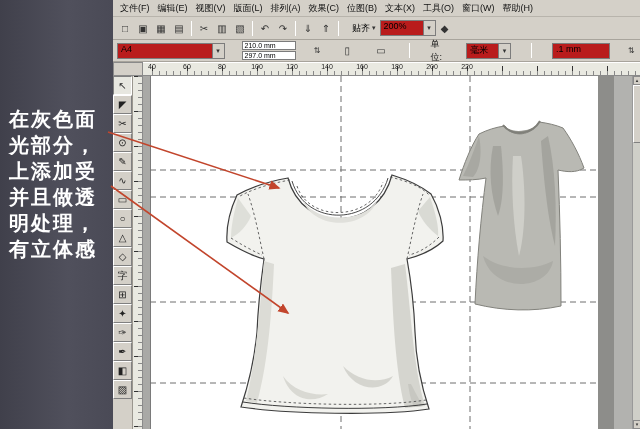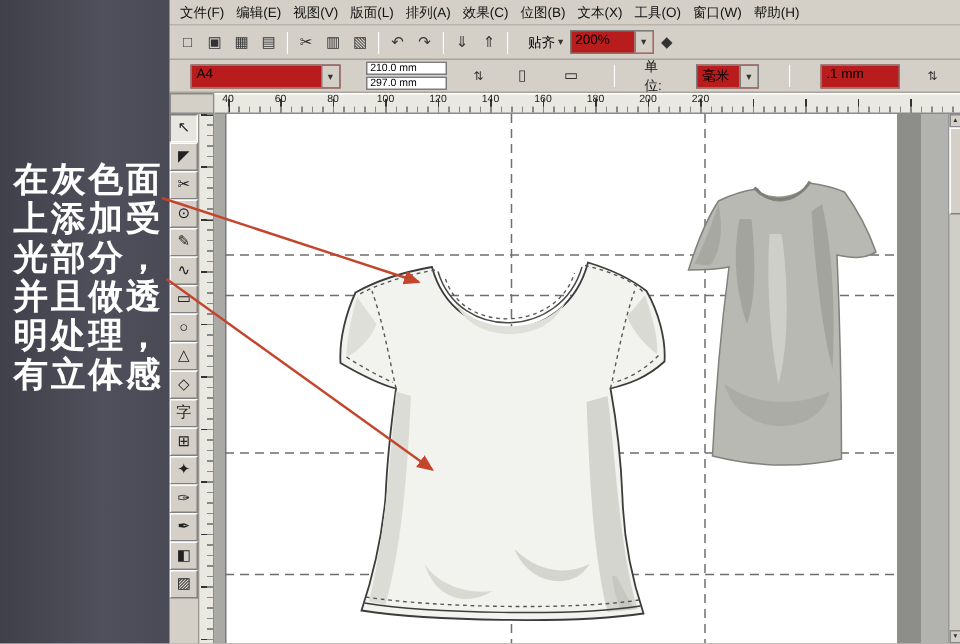--- a/index.html
+++ b/index.html
@@ -3,41 +3,41 @@
 <meta charset="utf-8">
 <style>
   *{margin:0;padding:0;box-sizing:border-box;font-family:"Liberation Sans",sans-serif}
   body{background:#222}
   #root{position:relative;width:640px;height:429px;overflow:hidden;background:#d4d0c8}
 
   
   #caption-panel{position:absolute;left:0;top:0;width:113px;height:429px;
     background:linear-gradient(90deg,#40404b 0%,#50505c 60%,#4a4a56 100%);
     color:#fff;padding:106px 0 0 9px;z-index:1}
-  .cap-line{font-size:23px;font-weight:bold;line-height:26px;letter-spacing:2px}
+  .cap-line{font-size:20px;font-weight:bold;line-height:26px;letter-spacing:2px}
 
   
   #app{position:absolute;left:113px;top:0;width:527px;height:429px;background:#d4d0c8}
 
   #menubar{height:17px;display:flex;align-items:center;padding-left:3px;border-bottom:1px solid #b8b4ac}
   .menu-item{font-size:9px;padding:14px 4px;color:#111;cursor:default}
 
   #toolbar{height:23px;display:flex;align-items:center;padding:1px 3px;border-bottom:1px solid #a8a49c}
   #tb-icons{display:flex;align-items:center}
   .tbtn{width:18px;height:18px;font-size:10px;line-height:15px;text-align:center;color:#333;
     background:#d4d0c8;border:1px solid #d4d0c8;padding:0;cursor:pointer}
   .sep{width:1px;height:15px;background:#8a8a8a;border-right:1px solid #fff;margin:0 3px}
   .combo{height:16px;background:#b91c1c;border:1px solid #7c7c7c;display:flex;
     font-size:9px;padding-left:3px;cursor:pointer}
   .combo .arr{margin-left:auto;width:12px;height:100%;background:#d4d0c8;border-left:1px solid #7c7c7c;
     font-size:7px;display:flex;align-items:center;justify-content:center;color:#333}
   .snapctl{display:flex;align-items:center;font-size:9px;gap:2px;padding:0 4px;margin-left:6px;cursor:pointer}
   .darr{font-size:7px;color:#333}
 
-  #propbar{height:22px;display:flex;align-items:center;gap:17px;padding:1px 14px;border-bottom:1px solid #a8a49c}
+  #propbar{height:22px;display:flex;align-items:center;gap:17px;padding:1px 4px;border-bottom:1px solid #a8a49c}
   .size-stack{display:flex;flex-direction:column;gap:1px;justify-content:center}
   .size-input{width:54px;height:9px;background:#fff;border:1px solid #7c7c7c;font-size:7px;
     line-height:7px;padding-left:2px;color:#000}
   .spinner{font-size:8px;color:#333;width:10px;text-align:center;cursor:pointer}
   .plabel{font-size:9px;color:#111}
 
   
   #rulerrow{height:14px;display:flex}
   .corner{width:30px;height:14px;background:#d4d0c8;border:1px solid #8a8a8a;cursor:pointer}
   #hruler{position:relative;flex:1;background:#e9e9e1;border-top:1px solid #fff;border-bottom:1px solid #8a8a8a;
@@ -81,22 +81,22 @@
 
   #arrows{position:absolute;left:0;top:0;z-index:20;pointer-events:none}
 </style>
 </head>
 <body>
 
 <div id="root">
 
   <aside id="caption-panel">
       <div class="cap-line">在灰色面</div>
+      <div class="cap-line">光部分，</div>
       <div class="cap-line">上添加受</div>
-      <div class="cap-line">光部分，</div>
       <div class="cap-line">并且做透</div>
       <div class="cap-line">明处理，</div>
       <div class="cap-line">有立体感</div>
     </aside>
 
   <div id="app">
 
     <div id="menubar">
         <span class="menu-item">文件(F)</span>
         <span class="menu-item">编辑(E)</span>

